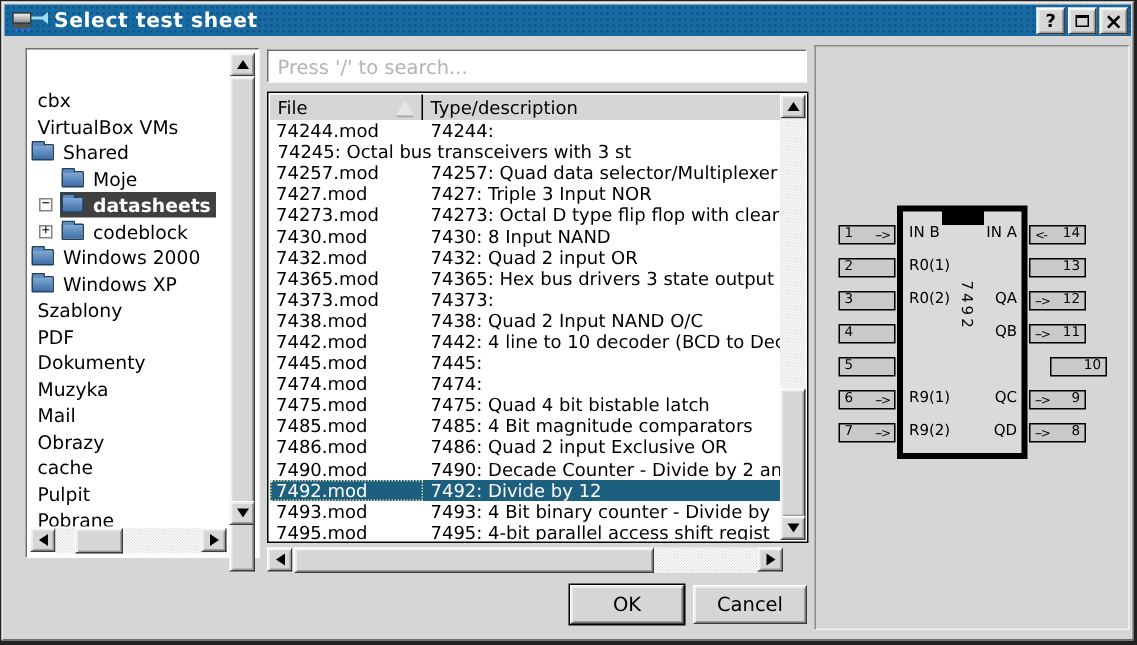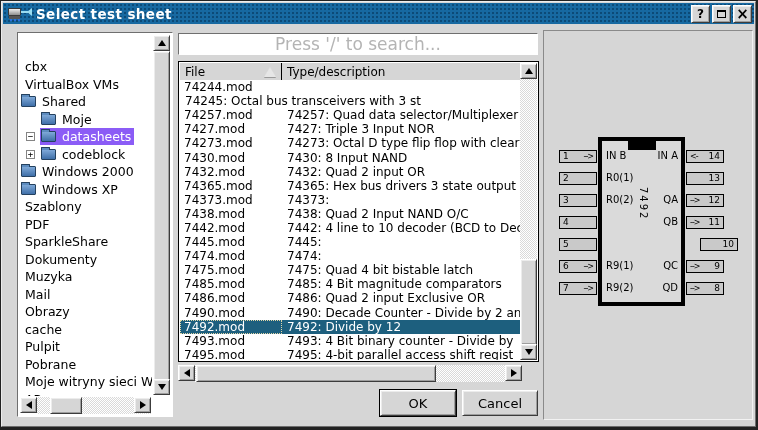--- a/index.html
+++ b/index.html
@@ -38,42 +38,42 @@
   .sb-track{background:#fff;
             background-image:linear-gradient(45deg,#d9d9d9 25%,transparent 25%,transparent 75%,#d9d9d9 75%),
                              linear-gradient(45deg,#d9d9d9 25%,transparent 25%,transparent 75%,#d9d9d9 75%);
             background-size:2px 2px;background-position:0 0,1px 1px;}
   .tri{width:0;height:0;}
   .tri-up{border-left:4px solid transparent;border-right:4px solid transparent;border-bottom:6px solid #000;}
   .tri-down{border-left:4px solid transparent;border-right:4px solid transparent;border-top:6px solid #000;}
   .tri-left{border-top:4px solid transparent;border-bottom:4px solid transparent;border-right:6px solid #000;}
   .tri-right{border-top:4px solid transparent;border-bottom:4px solid transparent;border-left:6px solid #000;}
   
-  .tree-panel{position:absolute;left:15px;top:30px;width:156px;height:385px;}
+  .tree-panel{position:absolute;left:15px;top:30px;width:156px;height:340px;}
   .tree-items{position:absolute;left:2px;top:2px;right:20px;bottom:20px;overflow:hidden;
               background:#fff;padding-top:23px;}
   .tree-row{height:17.5px;display:flex;align-items:center;font-size:12.5px;color:#000;white-space:nowrap;}
   .tree-row .lvl1{margin-left:6px;}
   .exp{width:9px;height:9px;background:#fff;border:1px solid #848484;flex:none;margin-right:5px;
        font-size:9px;line-height:7px;text-align:center;font-family:"DejaVu Sans Mono",monospace;}
   .exp-spacer{width:14px;flex:none;}
   .folder{width:15px;height:11px;background:linear-gradient(180deg,#7fa9d8,#3f6fa8);border:1px solid #24415f;
           border-radius:1px;position:relative;margin-right:6px;flex:none;}
   .folder::before{content:"";position:absolute;left:-1px;top:-3px;width:7px;height:2px;background:#5d8cbf;
           border:1px solid #24415f;border-bottom:none;border-radius:1px 1px 0 0;}
   .tree-wrap{display:flex;align-items:center;padding:1px 3px 1px 1px;}
-  .tree-row.selected .tree-wrap{background:#8b5cf6;color:#fff;}
+  .tree-row.selected .tree-wrap{background:#404040;color:#fff;font-weight:bold;}
   .tree-plain{padding-left:4px;}
   .tree-vscroll{position:absolute;top:2px;right:2px;width:17px;bottom:21px;}
   .tree-hscroll{position:absolute;left:2px;bottom:2px;height:17px;right:21px;}
   
   .search-box{position:absolute;left:176px;top:31px;width:360px;height:22px;background:#fff;
               border:1px solid;border-color:#6f6f6f #fff #fff #6f6f6f;}
-  .search-box input{width:100%;height:100%;border:none;outline:none;font-size:17px;padding:0 6px;
-              font-family:"DejaVu Sans",sans-serif;background:transparent;color:#000;text-align:center;}
+  .search-box input{width:100%;height:100%;border:none;outline:none;font-size:13px;padding:0 6px;
+              font-family:"DejaVu Sans",sans-serif;background:transparent;color:#000;}
   .search-box input::placeholder{color:#b4b4b4;}
   
   .file-table{position:absolute;left:176px;top:59px;width:361px;height:301px;background:#fff;border:1px solid #000;}
   .thead{position:absolute;left:1px;top:1px;right:18px;height:18px;display:flex;}
   .th{background:#d6d6d6;border-bottom:1px solid #000;display:flex;align-items:center;
       font-size:12px;padding-left:5px;overflow:hidden;white-space:nowrap;}
   .th-file{width:102px;border-right:1px solid #000;flex:none;}
   .th-desc{flex:1;}
   .sort-tri{width:0;height:0;border-left:6px solid transparent;border-right:6px solid transparent;
             border-bottom:10px solid #e6e6e6;margin-left:auto;margin-right:5px;
@@ -188,25 +188,20 @@
             <span class="tree-plain">Szablony</span>
           </span>
         </div>
         <div class="tree-row">
           <span class="tree-wrap">
             <span class="tree-plain">PDF</span>
           </span>
         </div>
         <div class="tree-row">
           <span class="tree-wrap">
-            <span class="tree-plain">SparkleShare</span>
-          </span>
-        </div>
-        <div class="tree-row">
-          <span class="tree-wrap">
             <span class="tree-plain">Dokumenty</span>
           </span>
         </div>
         <div class="tree-row">
           <span class="tree-wrap">
             <span class="tree-plain">Muzyka</span>
           </span>
         </div>
         <div class="tree-row">
           <span class="tree-wrap">
@@ -276,20 +271,21 @@
         <span>File</span>
         <span class="sort-tri"></span>
       </div>
       <div class="th th-desc">
         <span>Type/description</span>
       </div>
     </div>
     <div class="rows" id="file-rows">
         <div class="row">
           <span class="cell-file">74244.mod</span>
+          <span class="cell-desc">74244:</span>
         </div>
         <div class="row">
           <span class="cell-desc">74245: Octal bus transceivers with 3 st</span>
         </div>
         <div class="row">
           <span class="cell-file">74257.mod</span>
           <span class="cell-desc">74257: Quad data selector/Multiplexer</span>
         </div>
         <div class="row">
           <span class="cell-file">7427.mod</span>

